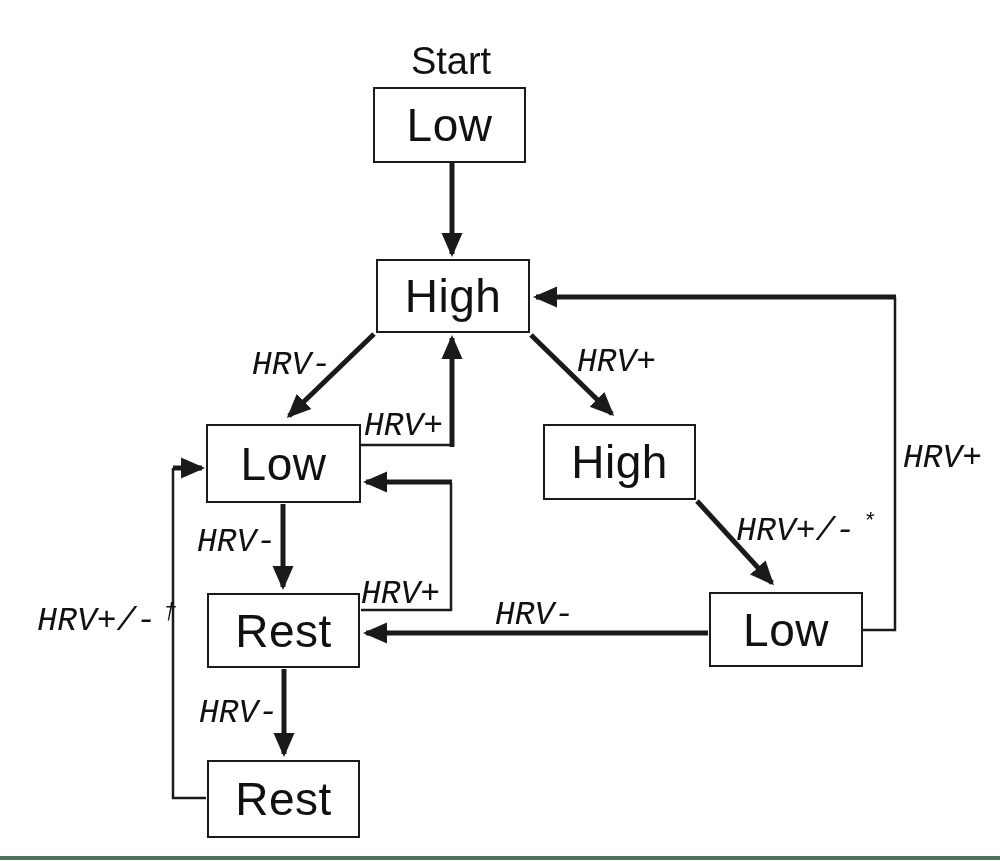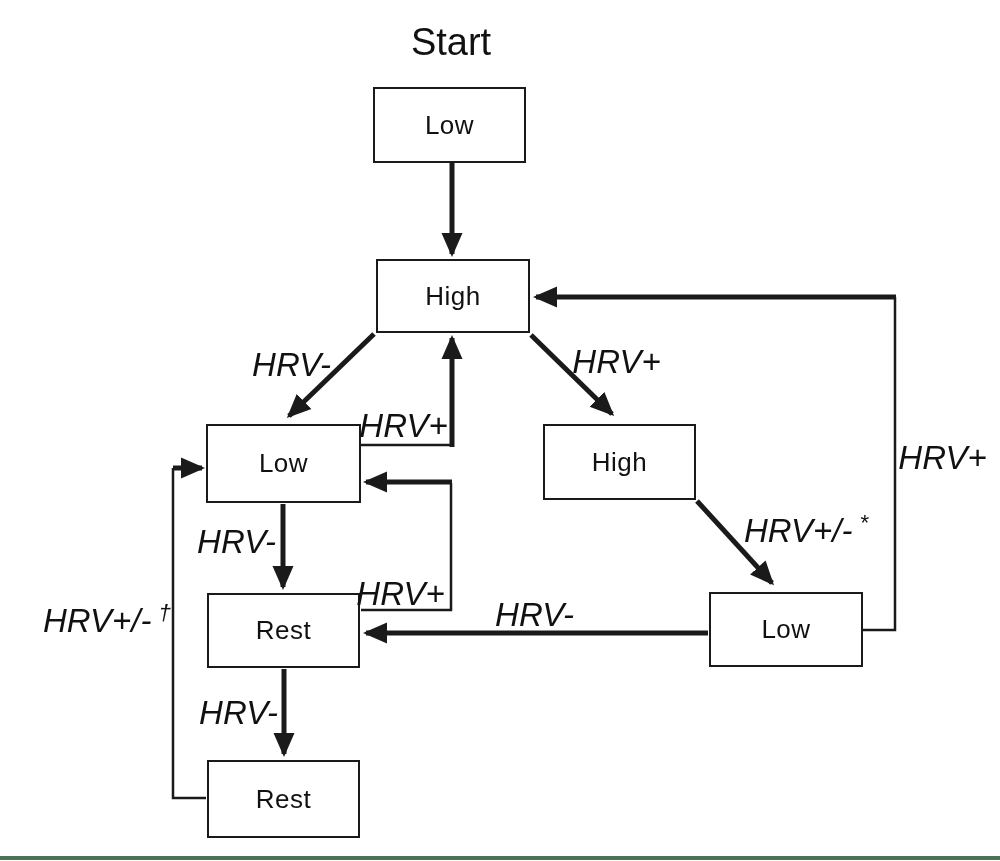--- a/index.html
+++ b/index.html
@@ -16,36 +16,37 @@
   svg.edges path.thick { stroke-width: 5; stroke: #1a1a1a; fill: none; }
   svg.edges path.thin  { stroke-width: 2.5; stroke: #1a1a1a; fill: none; }
   .node {
     position: absolute;
     background: #ffffff;
     border: 2px solid #1a1a1a;
     box-sizing: border-box;
     display: flex;
     align-items: center;
     justify-content: center;
-    font-size: 26px;
+    font-size: 46px;
     letter-spacing: 0.5px;
   }
   .start-label {
     position: absolute;
     transform: translate(-50%, -50%);
     font-size: 38px;
     white-space: nowrap;
   }
   .edge-label {
     position: absolute;
     transform: translate(-50%, -50%);
     font-style: italic;
     font-size: 33px;
     line-height: 1;
     white-space: nowrap;
+    font-family: Liberation Mono, monospace;
   }
   .edge-label .sup {
     vertical-align: super;
     font-size: 68%;
     margin-left: 7px;
   }
   .bottom-bar {
     position: absolute;
     left: 0;
     bottom: 1px;
@@ -77,21 +78,21 @@
       <path class="thick" marker-end="url(#ah)" d="M284,669 L284,754"></path>
       <path class="thin" d="M206,798 L173,798 L173,468"></path>
       <path class="thick" marker-end="url(#ah)" d="M173,468 L202,468"></path>
       <path class="thick" marker-end="url(#ah)" d="M697,501 L772,583"></path>
       <path class="thick" marker-end="url(#ah)" d="M708,633 L366,633"></path>
       <path class="thin" d="M862,630 L895,630 L895,297"></path>
       <path class="thick" marker-end="url(#ah)" d="M896,297 L536,297"></path>
     </g>
   </svg>
 
-  <div class="start-label" style="left:451px; top:42px;">Start</div>
+  <div class="start-label" style="left:451px; top:61px;">Start</div>
 
   <div class="node" style="left:373px; top:87px;  width:153px; height:76px;">
     <span>Low</span>
   </div>
   <div class="node" style="left:376px; top:259px; width:154px; height:74px;">
     <span>High</span>
   </div>
   <div class="node" style="left:206px; top:424px; width:155px; height:79px;">
     <span>Low</span>
   </div>

